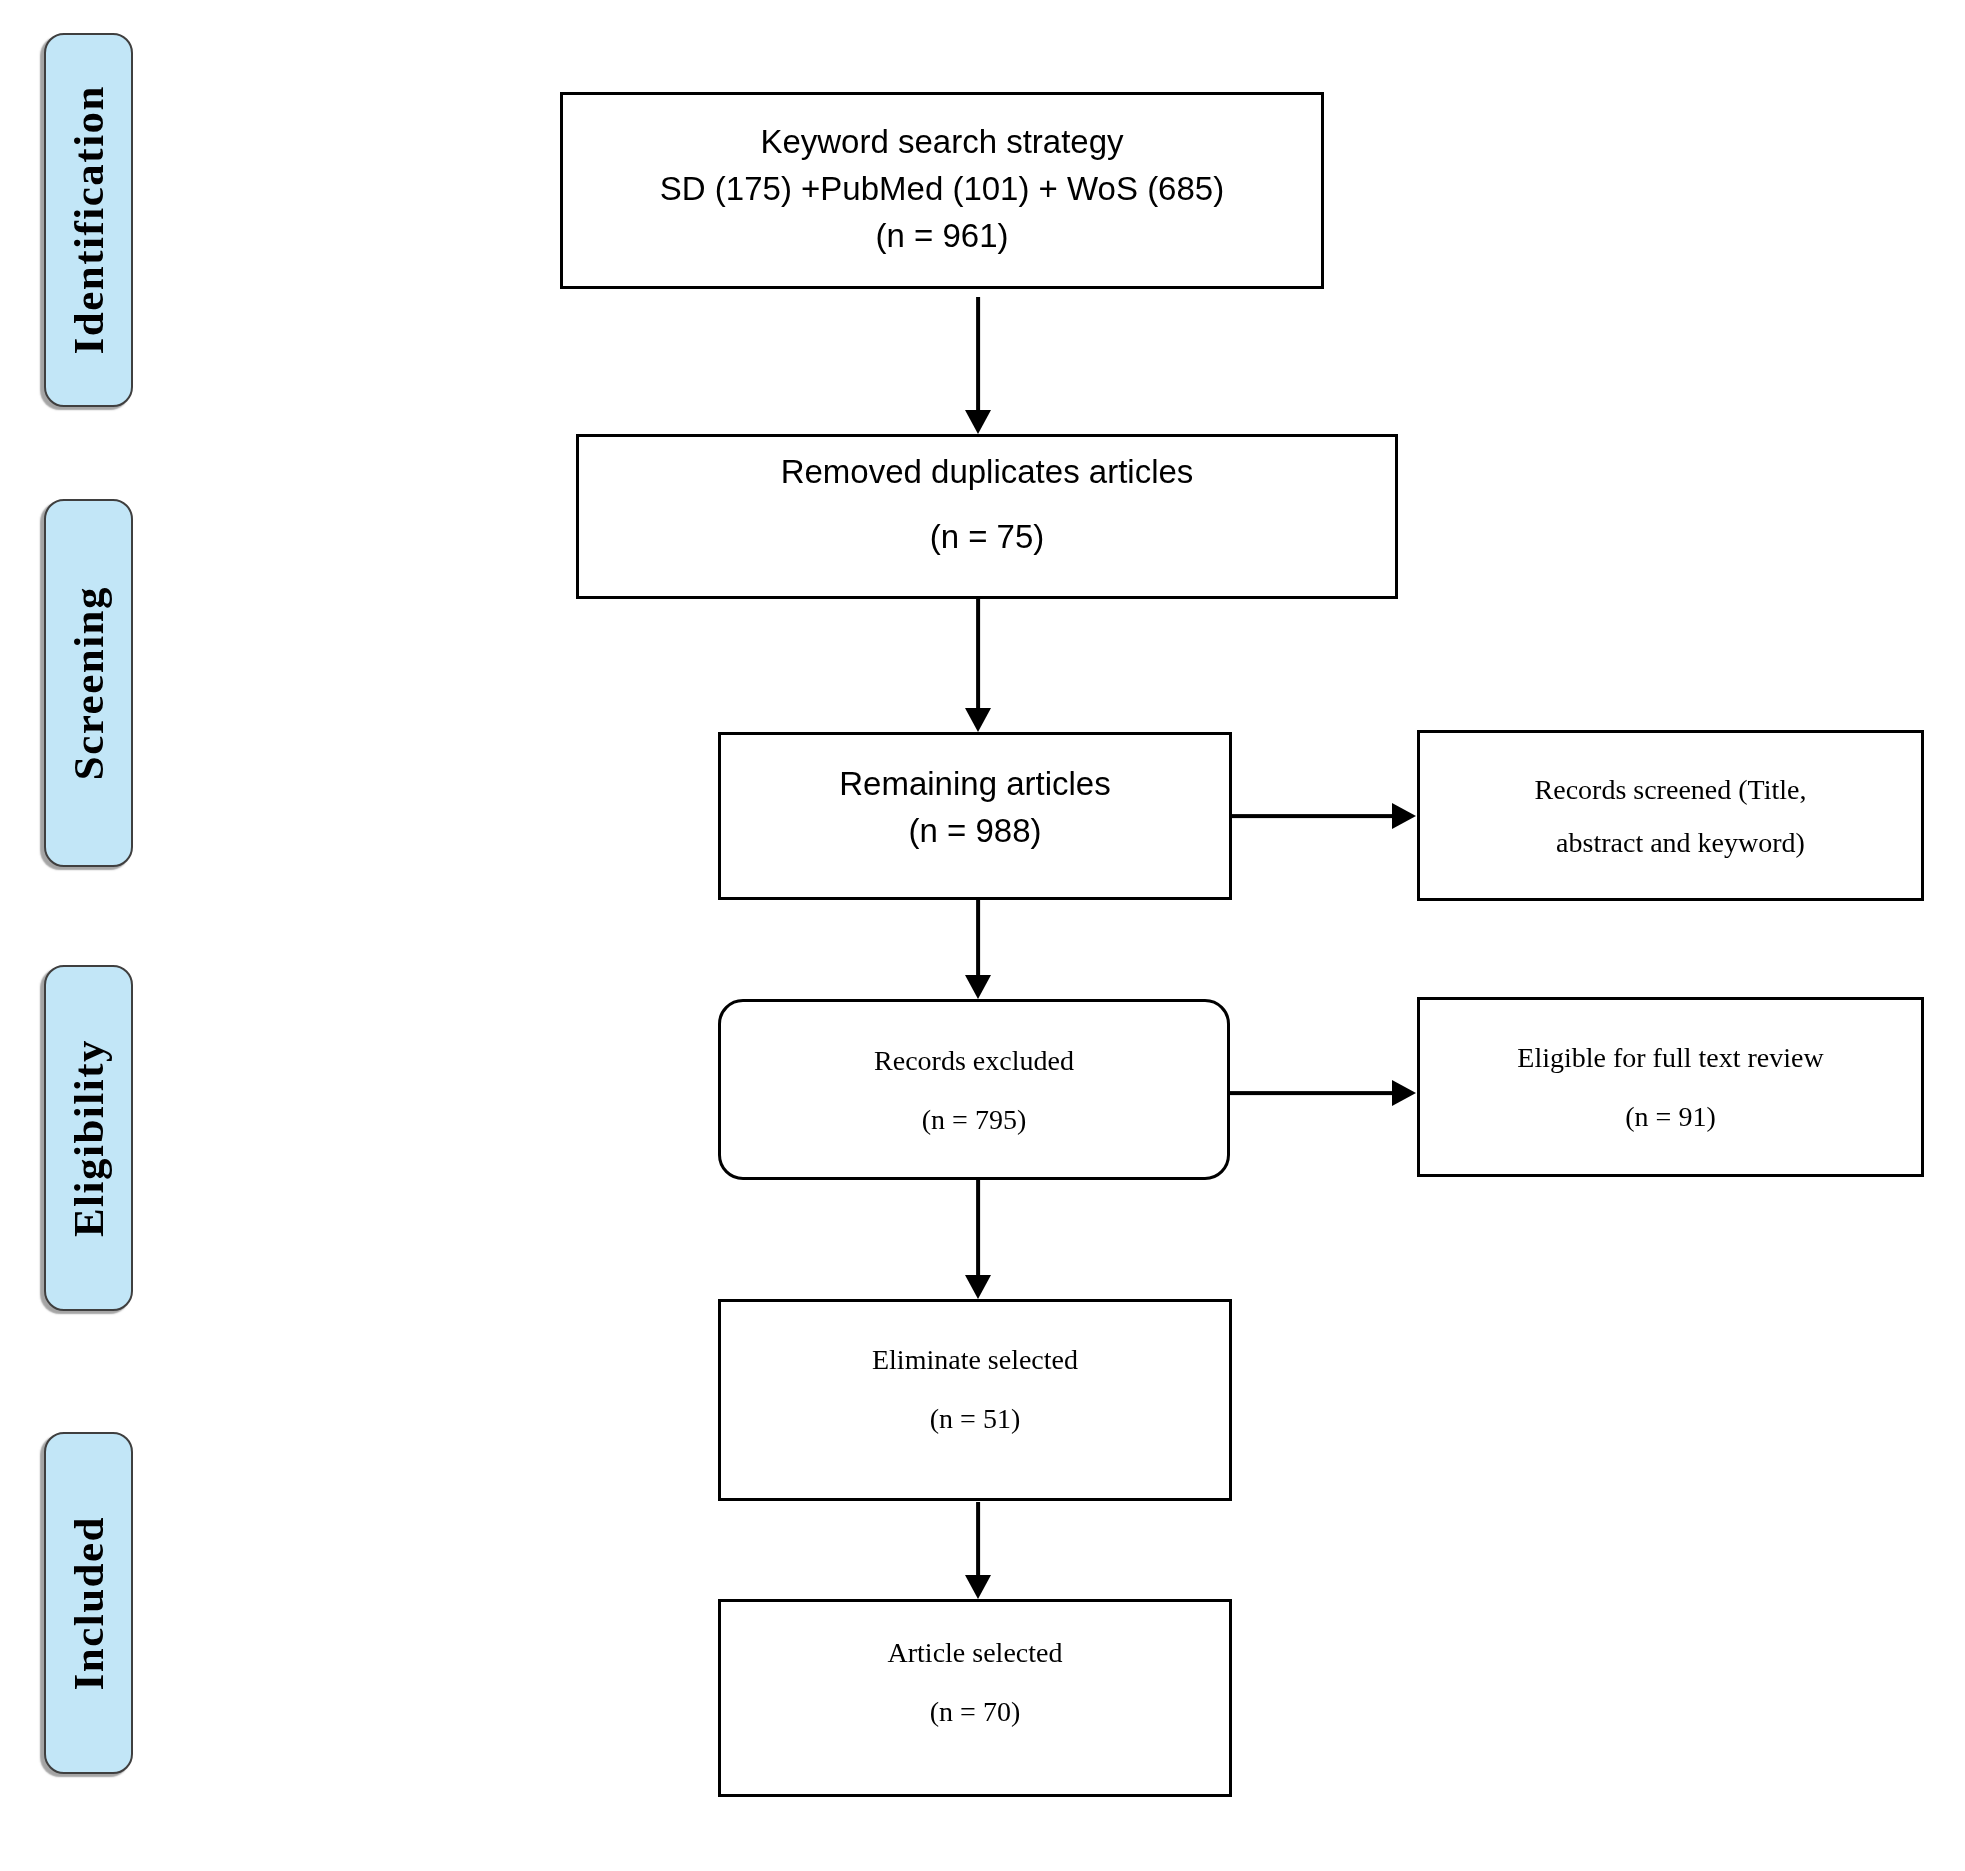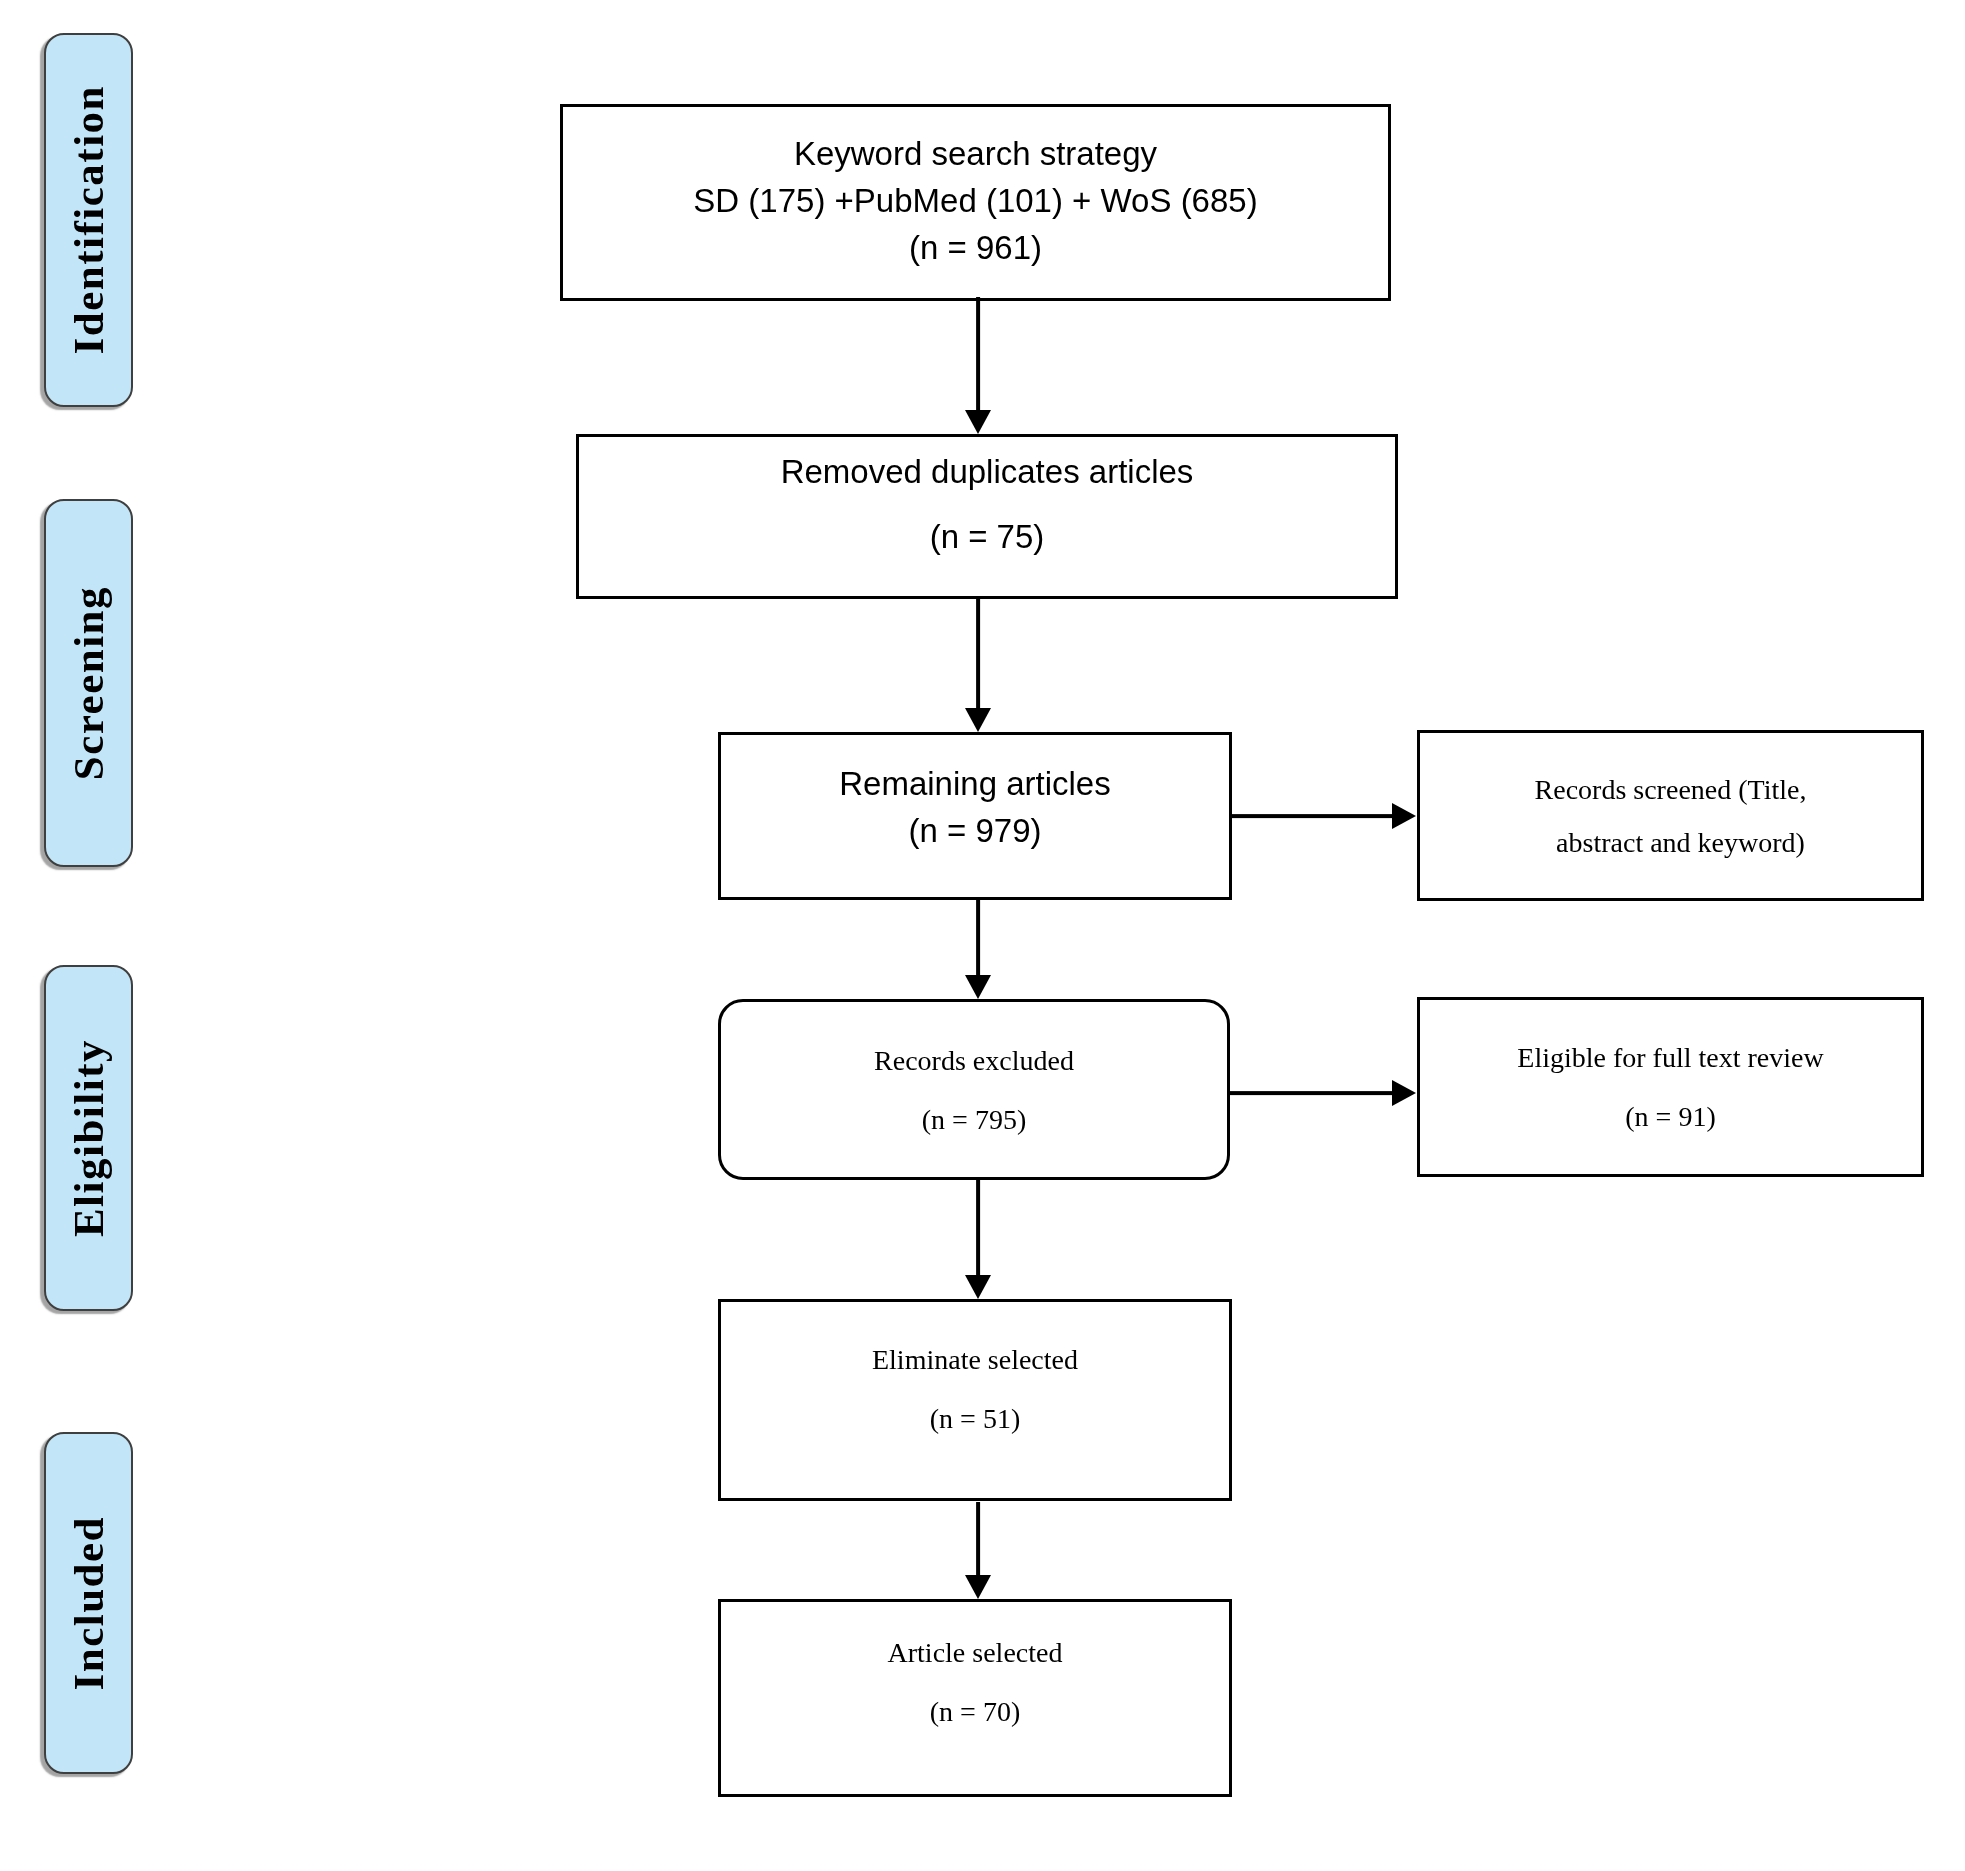--- a/index.html
+++ b/index.html
@@ -75,34 +75,34 @@
   <div class="stage" style="top:499px;height:364px;">
     <span>Screening</span>
   </div>
   <div class="stage" style="top:965px;height:342px;">
     <span>Eligibility</span>
   </div>
   <div class="stage" style="top:1432px;height:338px;">
     <span>Included</span>
   </div>
 
-  <div class="box sans" style="left:560px;top:104px;width:831px;height:197px;padding-bottom:5px;">
+  <div class="box sans" style="left:560px;top:92px;width:764px;height:197px;padding-bottom:5px;">
     <div class="line">Keyword search strategy</div>
     <div class="line">SD (175) +PubMed (101) + WoS (685)</div>
     <div class="line">(n = 961)</div>
   </div>
 
   <div class="box sans" style="left:576px;top:434px;width:822px;height:165px;padding-bottom:26px;gap:18px;">
     <div class="line">Removed duplicates articles</div>
     <div class="line">(n = 75)</div>
   </div>
 
   <div class="box sans" style="left:718px;top:732px;width:514px;height:168px;padding-bottom:18px;">
     <div class="line">Remaining articles</div>
-    <div class="line">(n = 979)</div>
+    <div class="line">(n = 988)</div>
   </div>
 
   <div class="box serif" style="left:718px;top:999px;width:512px;height:181px;border-radius:25px;">
     <div class="line">Records excluded</div>
     <div class="line">(n = 795)</div>
   </div>
 
   <div class="box serif" style="left:718px;top:1299px;width:514px;height:202px;padding-bottom:23px;">
     <div class="line">Eliminate selected</div>
     <div class="line">(n = 51)</div>

